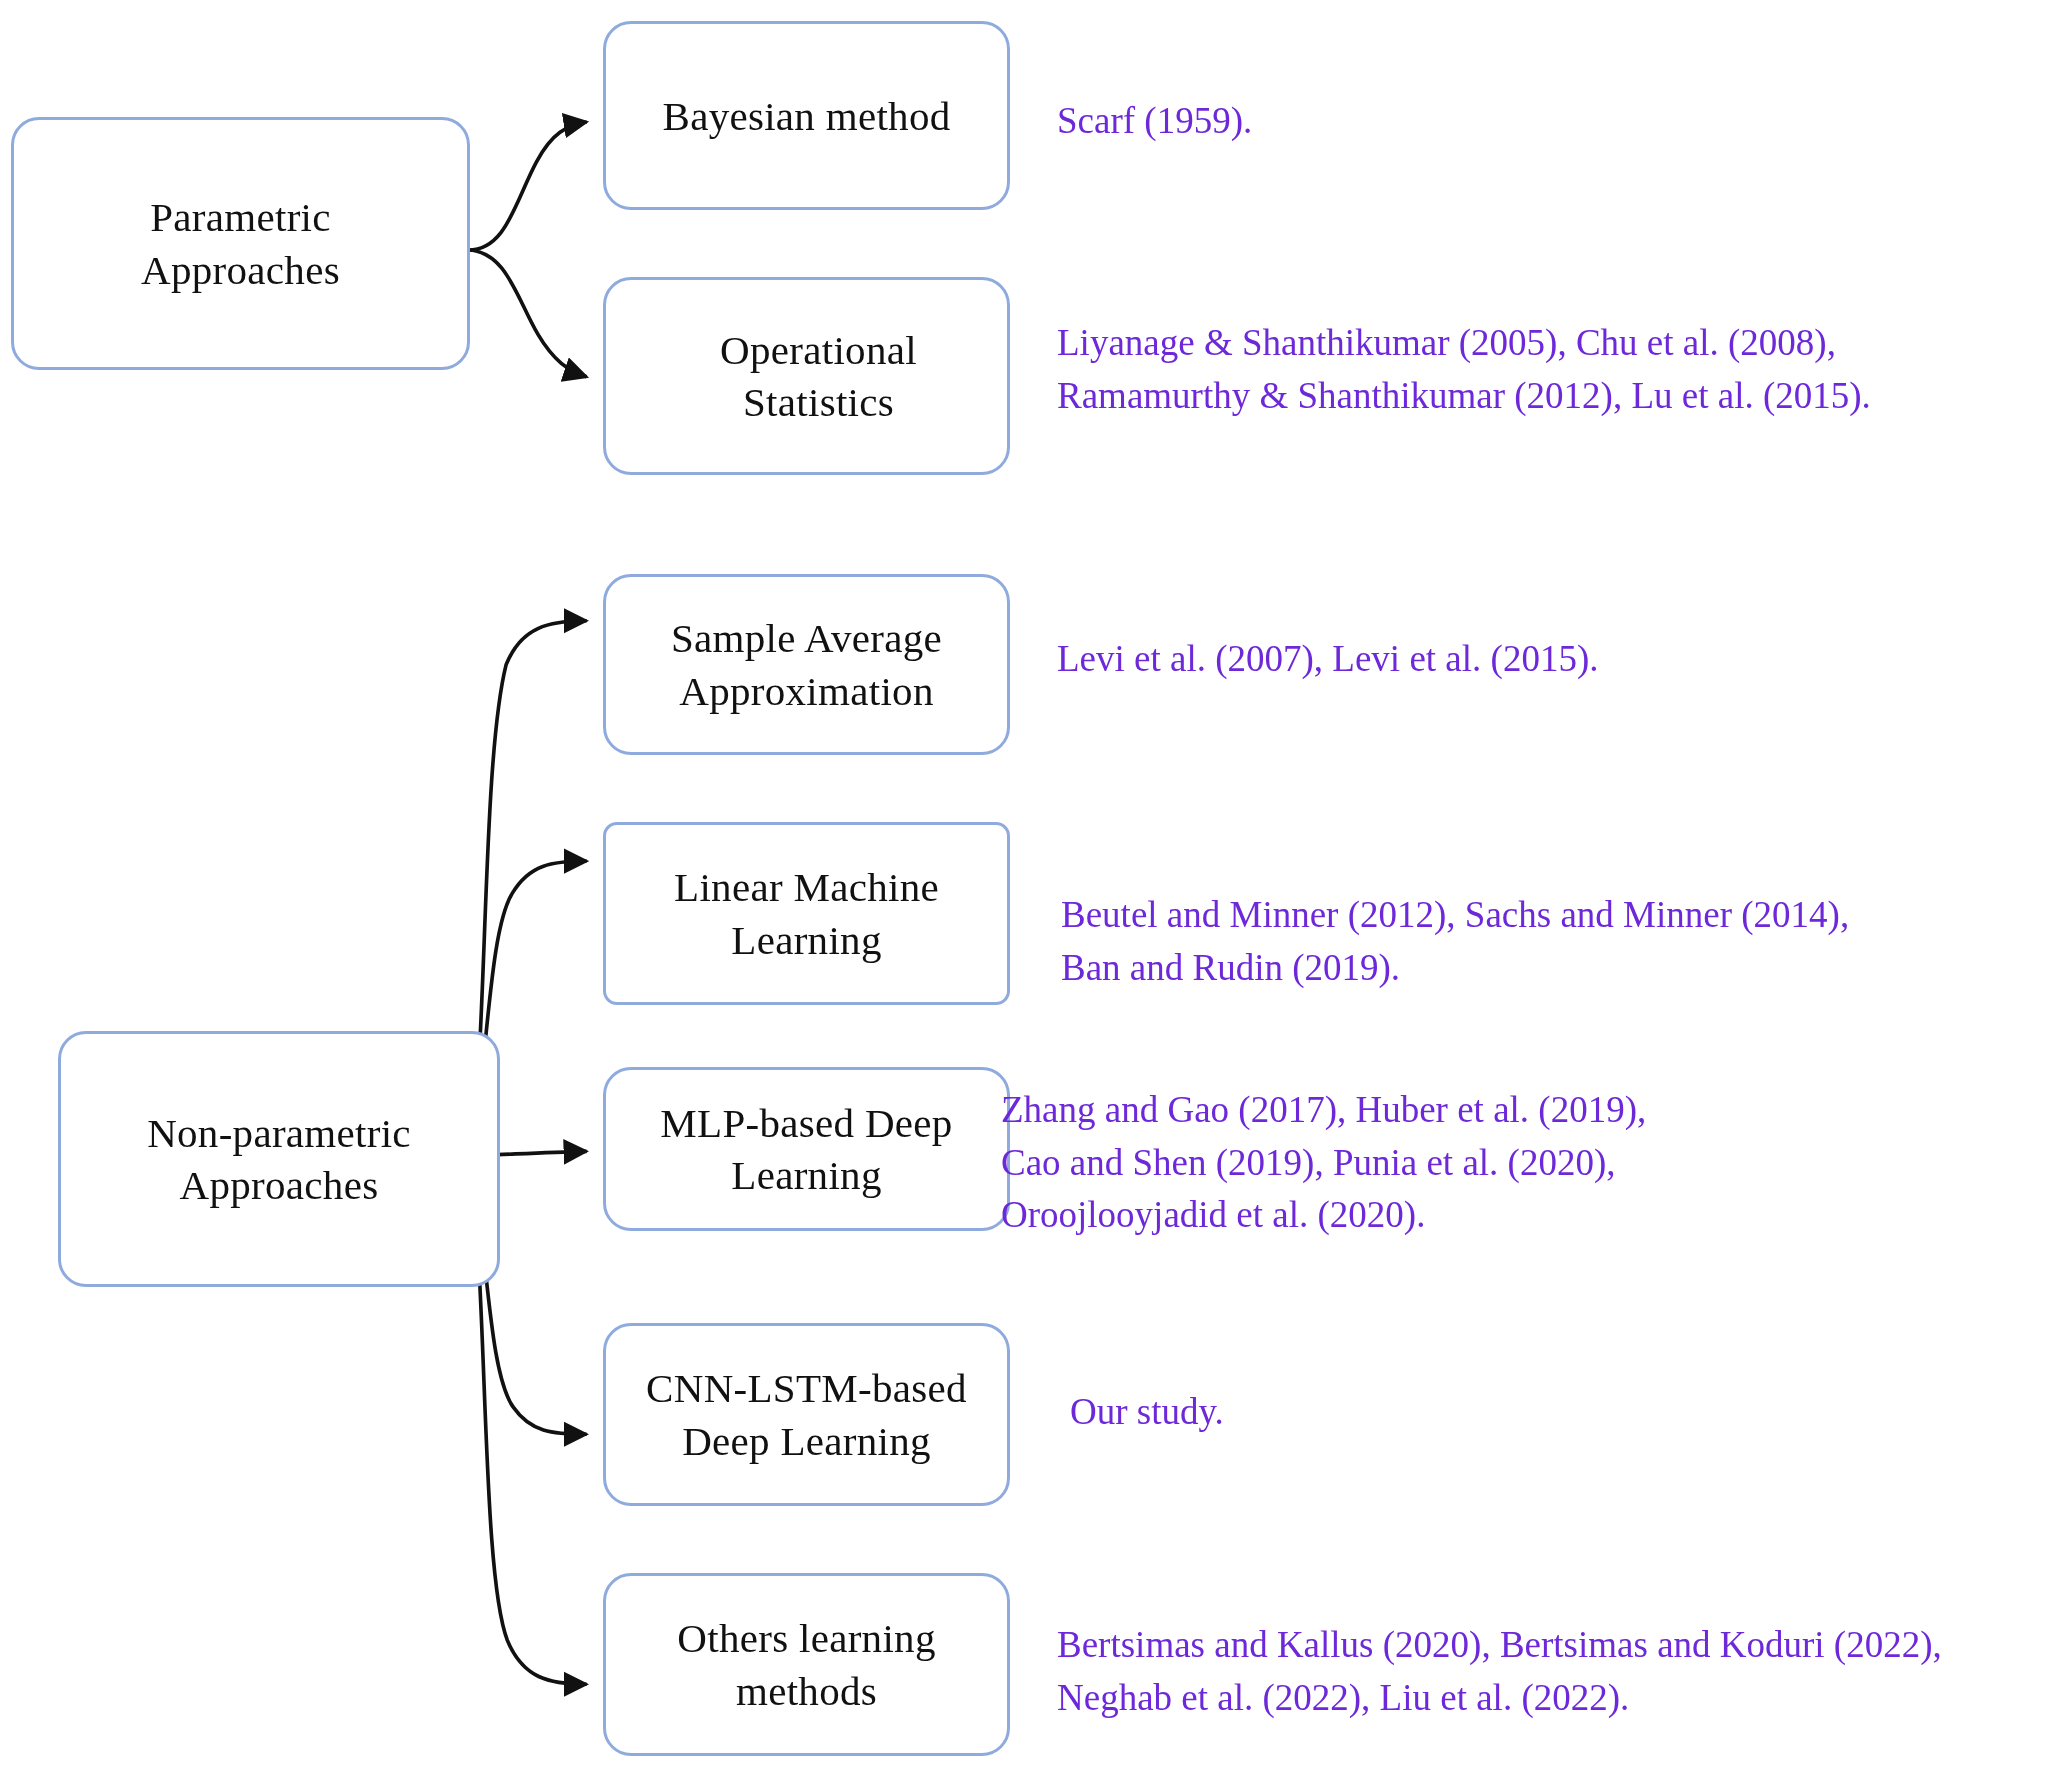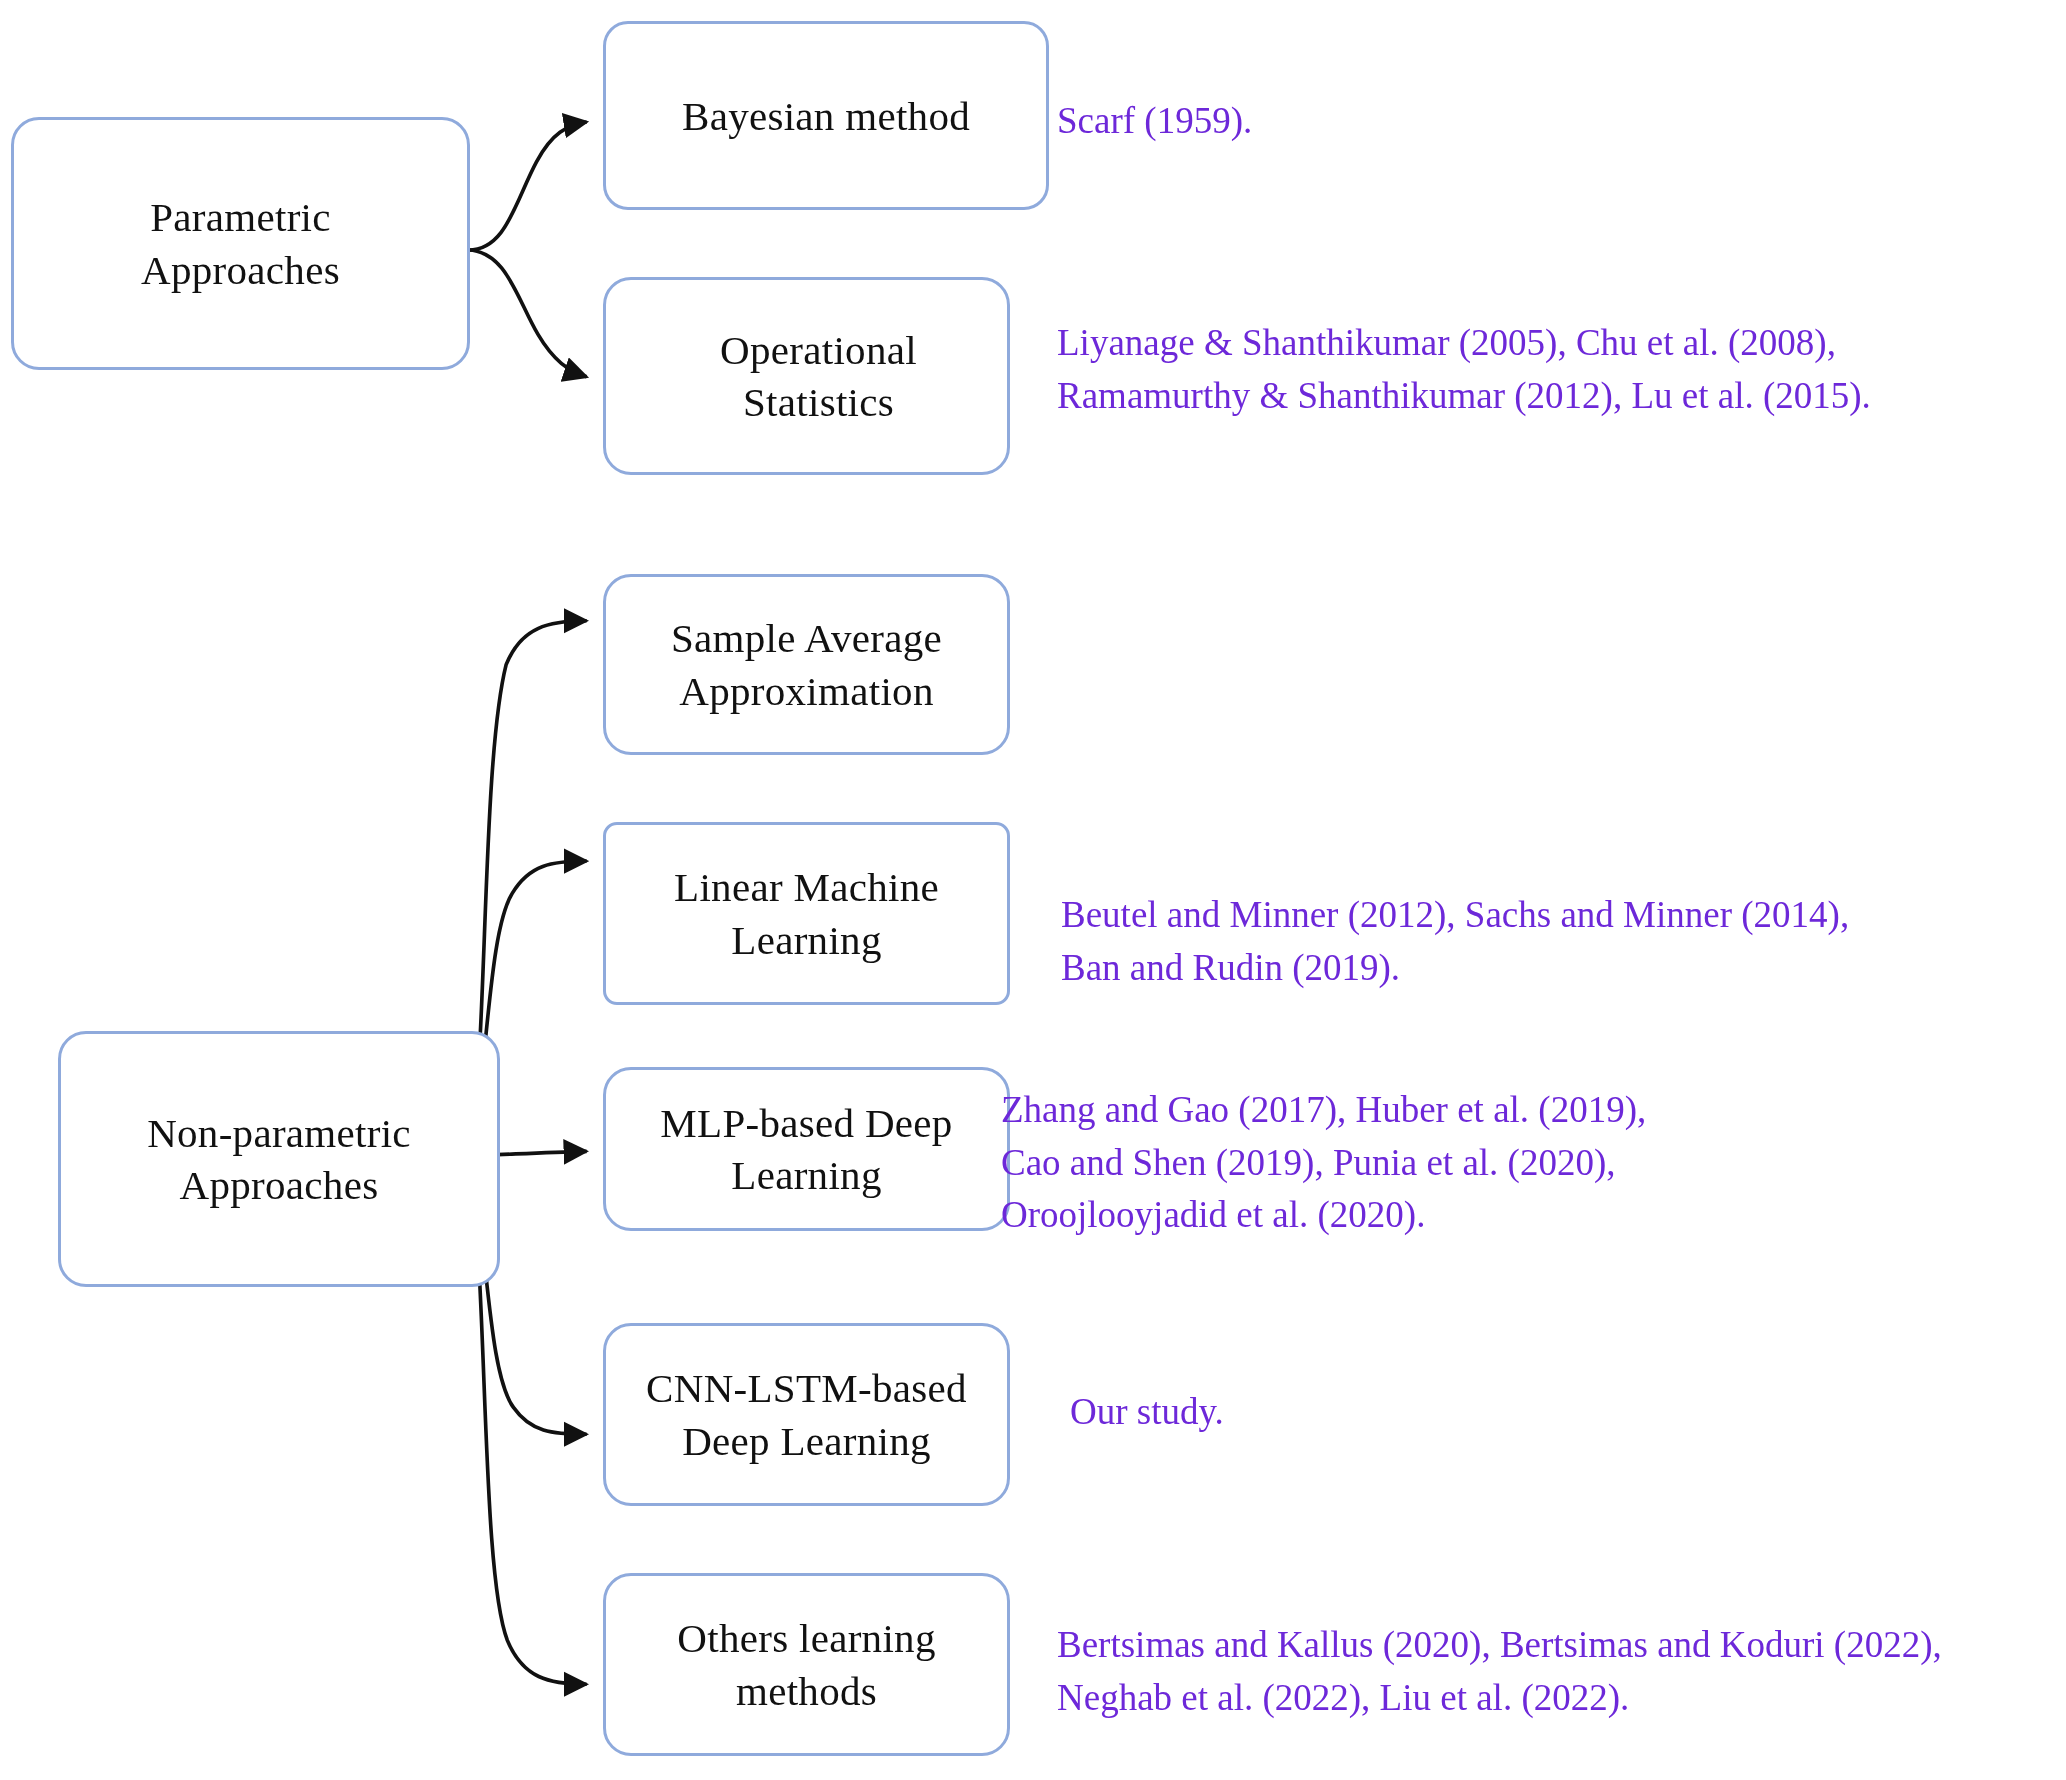--- a/index.html
+++ b/index.html
@@ -88,21 +88,21 @@
     <g>
       <path d="M 772 1912 C 800 2140 790 2580 832 2690 C 858 2752 900 2762 962 2762" fill="none" stroke="#111111" stroke-width="6" marker-end="url(#arrow)"></path>
     </g>
   </svg>
 
   <div class="node" style="left:11px; top:117px; width:459px; height:253px;">
     <span class="label">Parametric
 Approaches</span>
   </div>
 
-  <div class="node" style="left:603px; top:21.3px; width:446px; height:189px;border-radius:25px;">
+  <div class="node" style="left:603px; top:21.3px; width:407px; height:189px;">
     <span class="label">Bayesian  method</span>
   </div>
 
   <div class="refs" style="left:1057px; top:95px; width:988px;">Scarf (1959).</div>
 
   <div class="node" style="left:603px; top:277px; width:407px; height:198px;padding-left:40px;">
     <span class="label">Operational
 Statistics</span>
   </div>
 
@@ -112,20 +112,21 @@
   <div class="node" style="left:29px; top:1031px; width:442px; height:256px;margin-left:29px;">
     <span class="label">Non-parametric
 Approaches</span>
   </div>
 
   <div class="node" style="left:603px; top:574px; width:407px; height:181px;">
     <span class="label">Sample Average
 Approximation</span>
   </div>
 
+  <div class="refs" style="left:1057px; top:633px; width:988px;">Levi et al. (2007),  Levi et al. (2015).</div>
 
   <div class="node" style="left:603px; top:822px; width:407px; height:183px;border-radius:14px;">
     <span class="label">Linear  Machine
 Learning</span>
   </div>
 
   <div class="refs" style="left:1061px; top:877px; width:1000px;margin-top:12px;">Beutel and Minner (2012),  Sachs and Minner (2014),
 Ban and Rudin (2019).</div>
 
   <div class="node" style="left:603px; top:1067px; width:407px; height:164px;">

